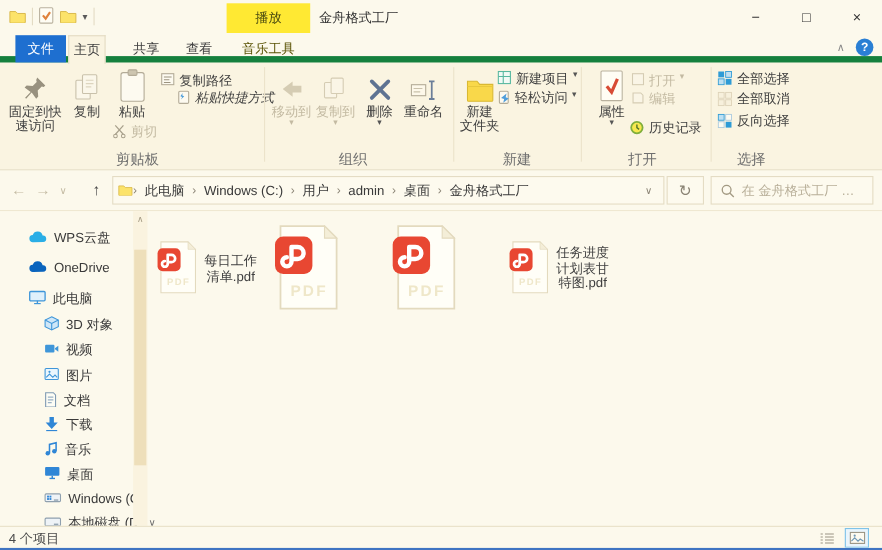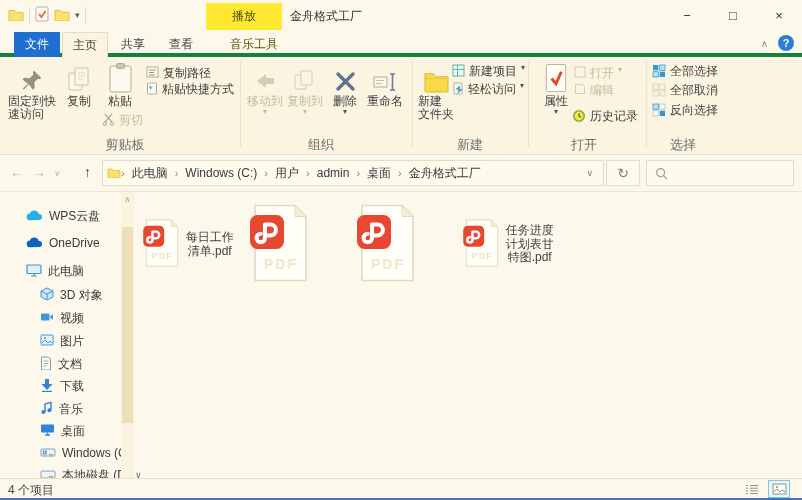--- a/index.html
+++ b/index.html
@@ -14,38 +14,38 @@
   .qat .caret{font-size:9px;color:#5a5a5a;}
   .ctx-label{position:absolute;left:206px;top:3px;width:76px;height:27px;background:#ffe933;
              display:flex;align-items:center;justify-content:center;color:#4a4a10;}
   .win-title{position:absolute;left:290px;top:8px;color:#333;}
   .win-controls{position:absolute;right:0;top:0;display:flex;height:30px;}
   .win-btn{width:46px;height:30px;display:flex;align-items:center;justify-content:center;
            color:#333;font-size:13px;}
 
   
   .tabrow{position:absolute;left:0;top:30px;width:802px;height:27px;background:#fcf9ec;
-          border-bottom:4px solid #15803d;box-sizing:border-box;}
+          border-bottom:6px solid #15803d;box-sizing:border-box;}
   .tab{position:absolute;top:2px;height:25px;display:flex;align-items:center;justify-content:center;color:#3f3f3f;}
   .tab-file{background:#1e6fd0;color:#fff;top:2px;height:25px;}
   .tab-active{background:#faf4e1;border:1px solid #e3dbc3;border-bottom:none;box-sizing:border-box;z-index:2;height:26px;}
   .tab-tools{color:#5a5305;}
   .tabrow-right{position:absolute;right:8px;top:5px;display:flex;align-items:center;gap:10px;}
   .collapse-chevron{color:#8a8a8a;font-size:10px;}
   .help-btn{width:16px;height:16px;border-radius:50%;background:#2a7fd4;color:#fff;
             display:flex;align-items:center;justify-content:center;font-size:11px;font-weight:bold;}
 
   
   .ribbon{position:absolute;left:0;top:57px;width:802px;height:98px;background:#faf4e1;
           border-bottom:1px solid #e3dbc3;box-sizing:border-box;}
   .rsep{position:absolute;top:4px;height:86px;width:1px;background:#ece3ca;}
   .gcaption{position:absolute;top:79px;font-size:13px;color:#6e6e6e;text-align:center;}
   .bigbtn{position:absolute;top:4px;display:flex;flex-direction:column;align-items:center;}
   .bigbtn .ic{height:32px;display:flex;align-items:flex-end;justify-content:center;}
-  .bigbtn .lbl{margin-top:2px;line-height:13px;text-align:left;white-space:pre-line;}
+  .bigbtn .lbl{margin-top:2px;line-height:13px;text-align:center;white-space:pre-line;}
   .smallbtn{position:absolute;display:flex;align-items:flex-start;gap:4px;line-height:14px;}
   .caret{font-size:8px;color:#555;line-height:8px;}
   .grayed{color:#c3baa2;}
   .grayed .caret{color:#c3baa2;}
 
   
   .addressrow{position:absolute;left:0;top:155px;width:802px;height:37px;background:#fcf9ec;
               border-bottom:1px solid #eee6cf;box-sizing:border-box;}
   .nav-glyph{position:absolute;top:9px;font-size:14px;}
   .addr-box{position:absolute;left:102px;top:5px;width:502px;height:26px;background:#fdfaee;
@@ -117,24 +117,24 @@
     <div class="win-title">金舟格式工厂</div>
     <div class="win-controls">
       <div class="win-btn">−</div>
       <div class="win-btn">□</div>
       <div class="win-btn">×</div>
     </div>
   </div>
 
   <div class="tabrow">
     <div class="tab tab-file" style="left:14px;width:46px;">文件</div>
-    <div class="tab tab-active" style="left:62px;width:46px;">主页</div>
+    <div class="tab tab-active" style="left:62px;width:34px;">主页</div>
     <div class="tab" style="left:110px;width:46px;">共享</div>
     <div class="tab" style="left:158px;width:46px;">查看</div>
-    <div class="tab tab-tools" style="left:216px;width:76px;text-align:right;">音乐工具</div>
+    <div class="tab tab-tools" style="left:206px;width:76px;text-align:right;">音乐工具</div>
     <div class="tabrow-right">
       <span class="collapse-chevron">∧</span>
       <span class="help-btn">?</span>
     </div>
   </div>
 
   <div class="ribbon">
 
     <div class="bigbtn" style="left:6px;width:52px;">
       <span class="ic">
@@ -176,21 +176,21 @@
     </div>
     <div class="smallbtn" style="left:146px;top:9px;">
       <span>
         <svg width="13" height="12" viewBox="0 0 13 12">
             <rect x="1" y="1" width="11" height="10" fill="#fdfaf0" stroke="#b3ab97"></rect>
             <path d="M3 4h7M3 6.5h5M3 9h6" stroke="#9c9480"></path>
           </svg>
       </span>
       <span>复制路径</span>
     </div>
-    <div class="smallbtn" style="left:146px;top:25px;">
+    <div class="smallbtn" style="left:161px;top:25px;font-style:italic;">
       <span>
         <svg width="12" height="13" viewBox="0 0 12 13">
             <rect x="1.5" y="1" width="9" height="11" rx="1" fill="#fdfaf0" stroke="#b3ab97"></rect>
             <path d="M3.5 8.5l3-3-1.8-.6L5 2.5l-2 3 1.6.6z" fill="#4f9edb"></path>
           </svg>
       </span>
       <span>粘贴快捷方式</span>
     </div>
     <div class="gcaption" style="left:97px;width:56px;">剪贴板</div>
 
@@ -377,20 +377,21 @@
         <span class="crumb">金舟格式工厂</span>
       </div>
       <span class="addr-chevron">∨</span>
     </div>
     <div class="refresh-box">↻</div>
     <div class="search-box">
       <svg width="13" height="13" viewBox="0 0 14 14">
           <circle cx="6" cy="6" r="4.3" fill="none" stroke="#a39a83" stroke-width="1.3"></circle>
           <path d="M9.3 9.3L13 13" stroke="#a39a83" stroke-width="1.3"></path>
         </svg>
+      <input class="search-input" placeholder="在 金舟格式工厂 …" style="">
     </div>
   </div>
 
   <div class="main">
     <div class="sidebar">
 
       <div class="side-item" style="top:14px;left:26px;">
         <span><svg width="17" height="12" viewBox="0 0 18 12">
               <path d="M4.5 11.5a3.5 3.5 0 0 1-.5-7A5 5 0 0 1 13.5 5a3.2 3.2 0 0 1 .5 6.4z" fill="#2aaee6"></path>
             </svg></span>

